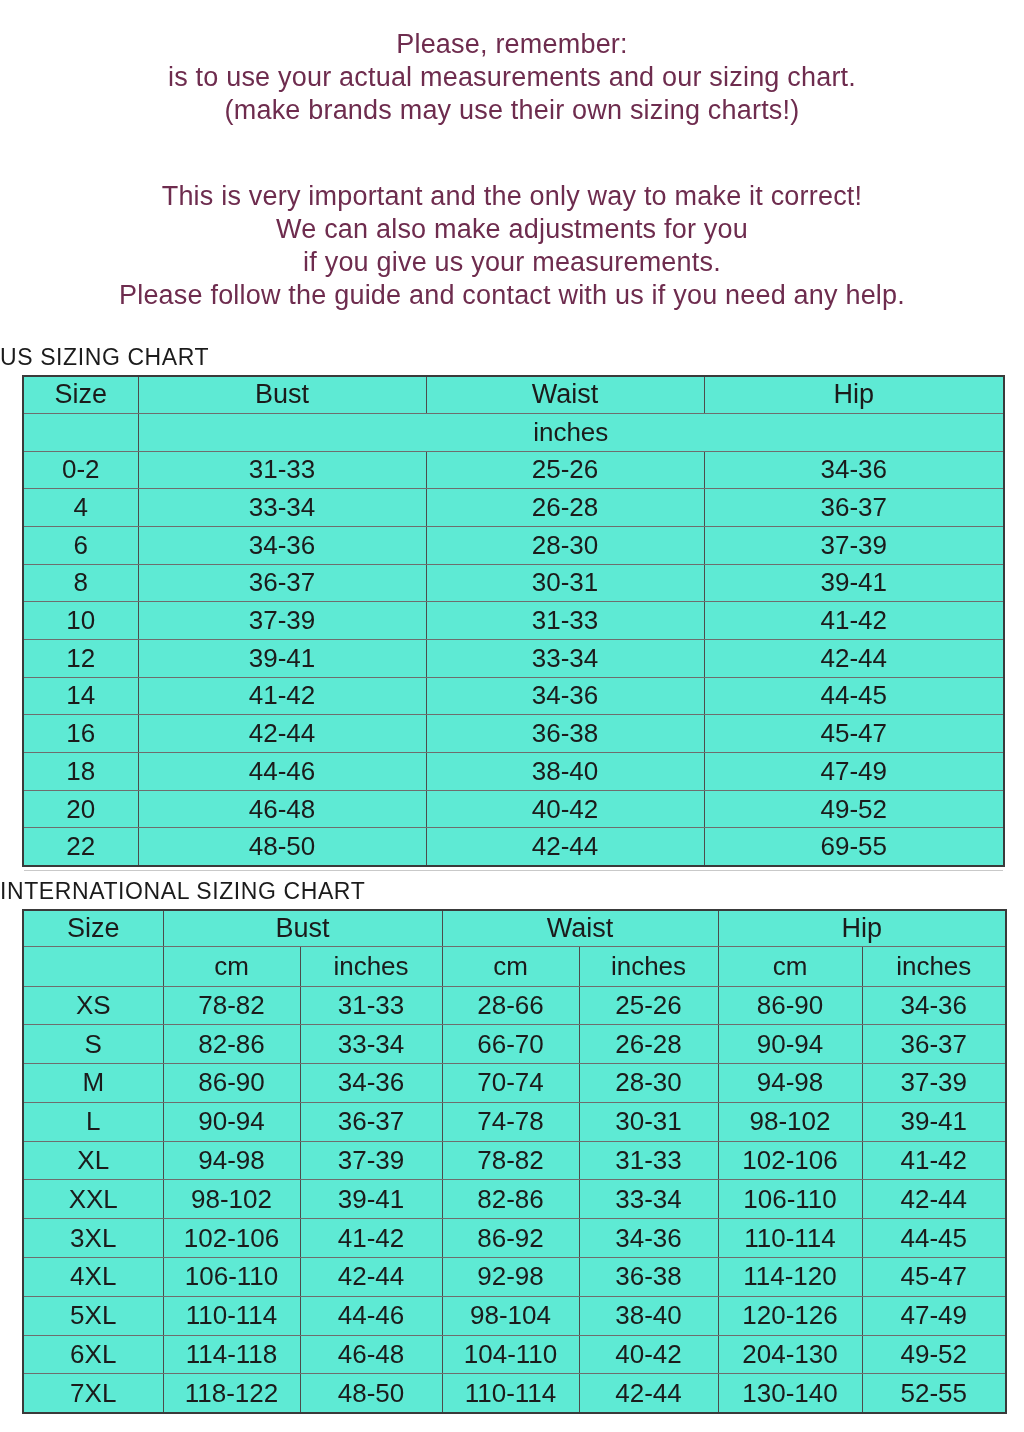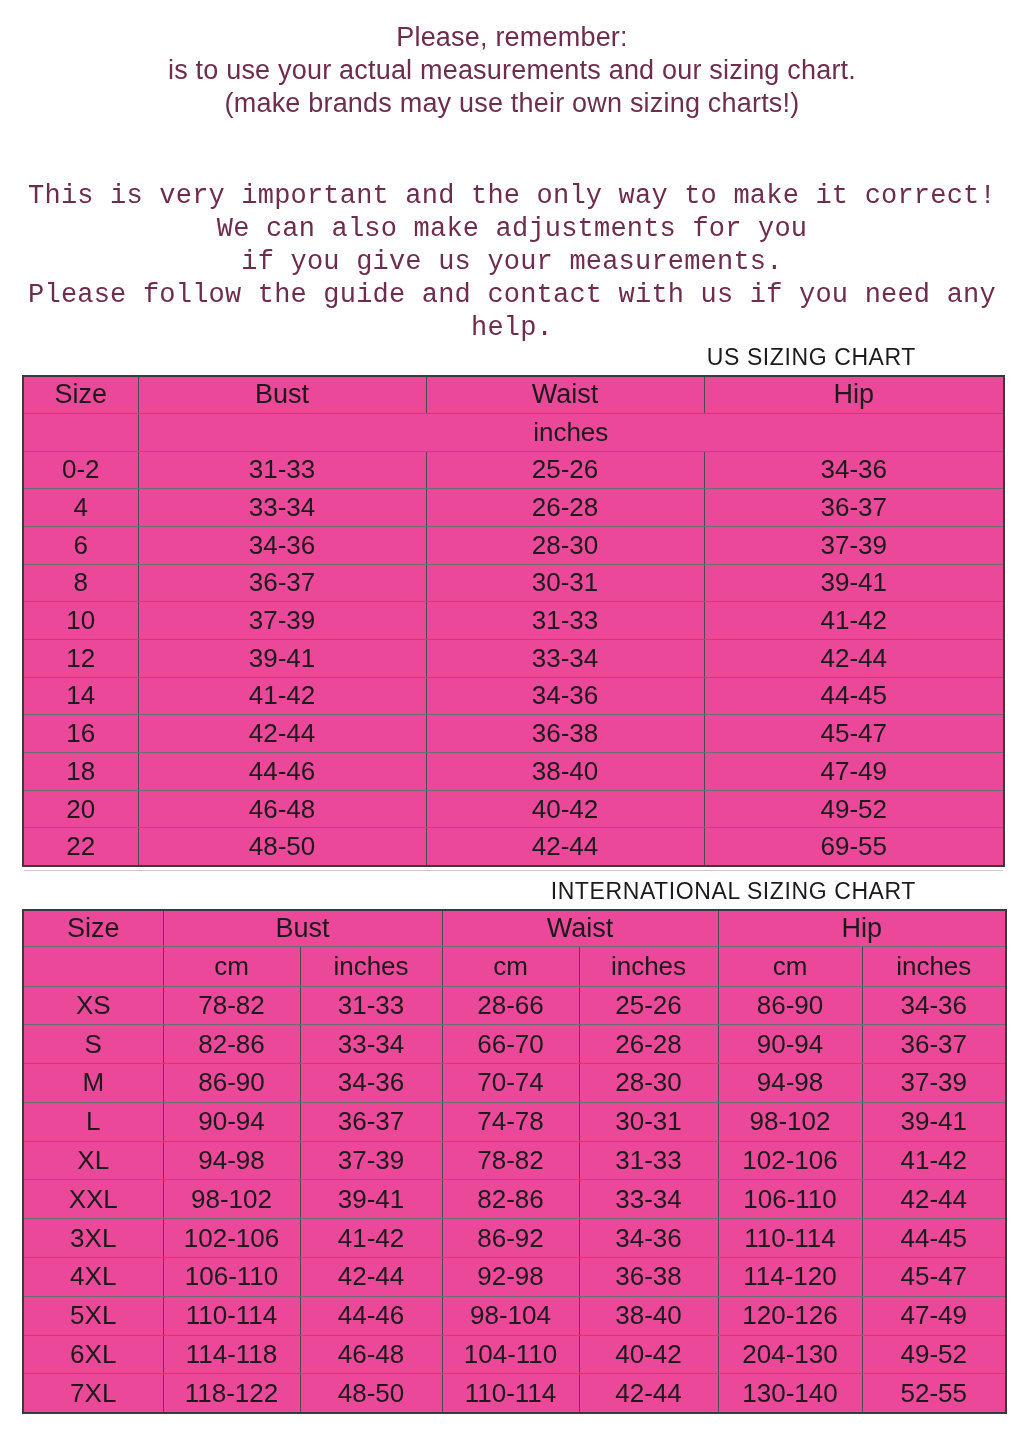--- a/index.html
+++ b/index.html
@@ -13,38 +13,38 @@
   }
   
   .intro{
     position:absolute;left:0;width:1024px;
     text-align:center;
     color:#6e2c4e;
     font-size:27px;
     line-height:33px;
     letter-spacing:0.2px;
   }
-  .intro-1{top:21px;}
-  .intro-2{top:180px;font-family:Liberation Mono, monospace;}
+  .intro-1{top:28px;}
+  .intro-2{top:180px;}
   
   .section-title{
     position:absolute;left:0;width:916px;
-    text-align:right;
+    text-align:left;
     font-size:23px;
     letter-spacing:0.6px;
     color:#1b1b1b;
   }
   .us-title{top:344px;}
   .intl-title{top:878px;}
   
   table{
     border-collapse:collapse;
     table-layout:fixed;
     position:absolute;
-    background:#ec4899;
+    background:#5eead4;
   }
   th,td{
     border:1.6px solid #4c4c4c;
     border-top-color:#6e6e6e;
     border-bottom-color:#6e6e6e;
     text-align:center;
     vertical-align:middle;
     font-weight:normal;
     font-size:26px;
     color:#1b1b1b;

